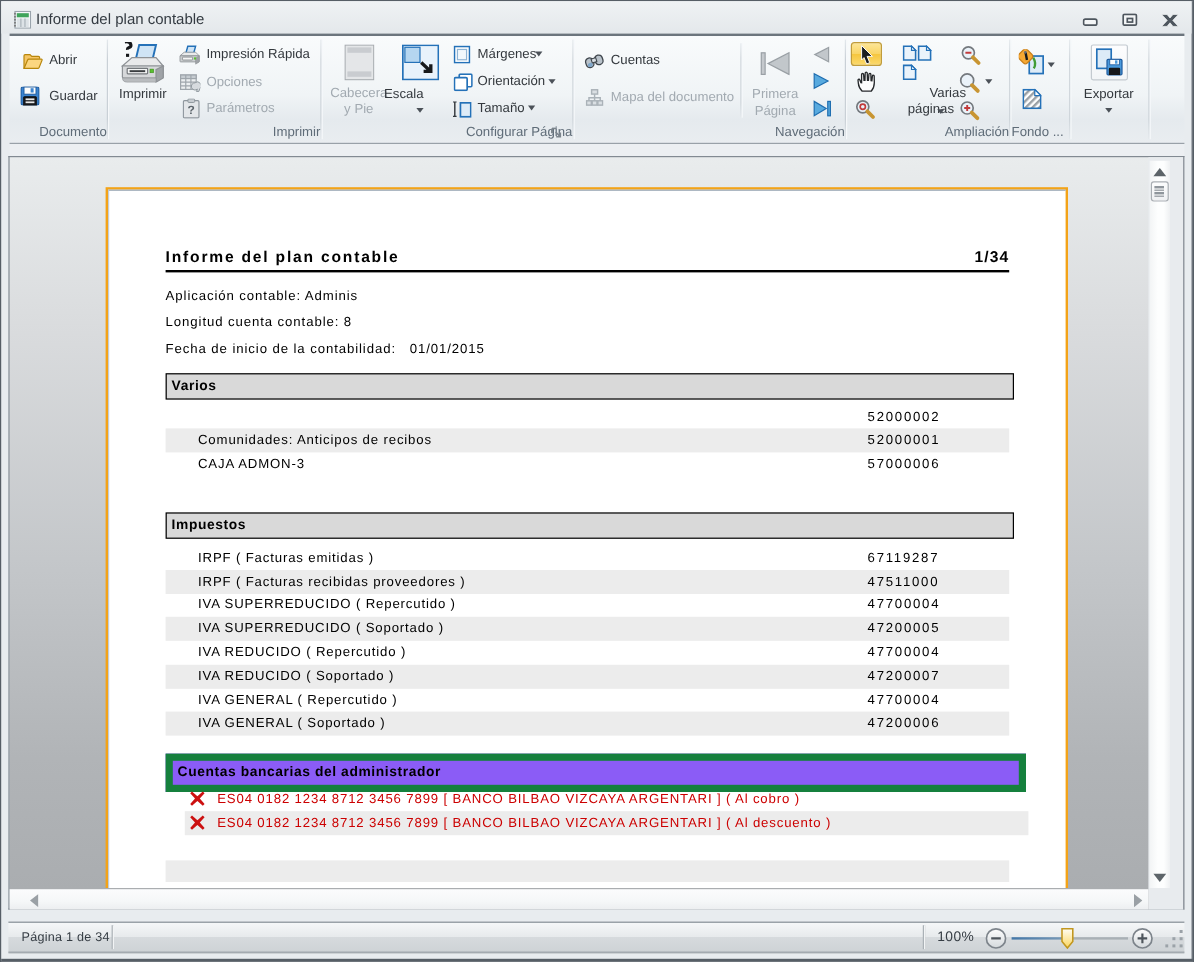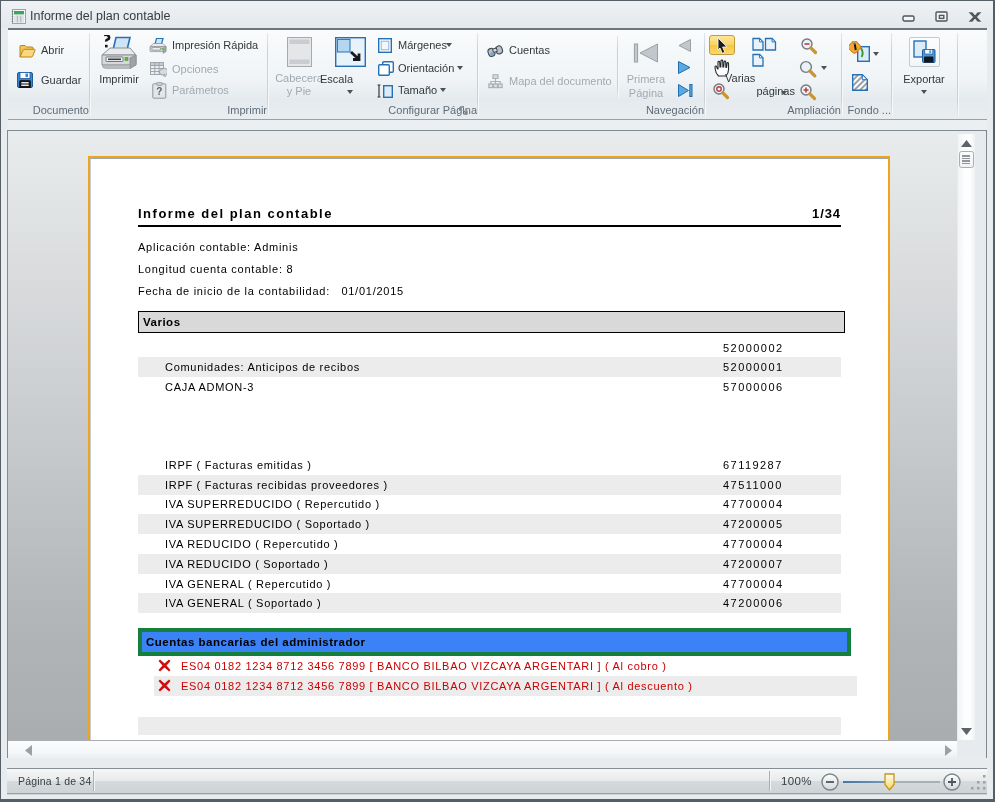--- a/index.html
+++ b/index.html
@@ -48,21 +48,21 @@
 <div class="ab sep" style="left:704px;top:33px;height:83px"></div>
 <div class="ab sep" style="left:617px;top:36px;height:62px"></div>
 <div class="ab sep" style="left:841px;top:33px;height:83px"></div>
 <div class="ab sep" style="left:891px;top:33px;height:83px"></div>
 <div class="ab sep" style="left:957px;top:33px;height:83px"></div>
 <div class="ab lbl" style="left:8px;top:104px;width:81px">Documento</div>
 <div class="ab lbl" style="left:89px;top:104px;width:178px">Imprimir</div>
 <div class="ab lbl" style="left:267px;top:104px;width:210px">Configurar Página</div>
 <div class="ab lbl" style="left:477px;top:104px;width:227px">Navegación</div>
 <div class="ab lbl" style="left:704px;top:104px;width:137px">Ampliación</div>
-<div class="ab lbl" style="left:843px;top:104px;width:48px;text-align:right">Fondo ...</div>
+<div class="ab lbl" style="left:843px;top:104px;width:48px;text-align:left">Fondo ...</div>
 <svg class="ab" style="left:459px;top:106px" width="9" height="9" viewBox="0 0 9 9">
     <path d="M1 1 h4 M1 1 v4" stroke="#7b848c" stroke-width="1.6" fill="none"></path>
     <path d="M4 4 L8 8 M8 4.5 V8 H4.5" stroke="#7b848c" stroke-width="1.3" fill="none"></path>
   </svg>
 
 <svg class="ab" style="left:19px;top:44px" width="17" height="15" viewBox="0 0 17 15">
   <path d="M1 13 V2.5 Q1 1.5 2 1.5 H6 L7.5 3 H13 Q14 3 14 4 V5" fill="#f5c564" stroke="#b8860b" stroke-width="1"></path>
   <path d="M1 13 L4 6 Q4.2 5.3 5 5.3 H15.4 Q16.4 5.3 16 6.3 L13.6 12.3 Q13.3 13 12.5 13 Z" fill="#fbd680" stroke="#b8860b" stroke-width="1"></path>
 </svg>
 <div class="ab btxt" style="left:41px;top:44px">Abrir</div>
@@ -200,21 +200,21 @@
     <path d="M1 1.5 h6.6 l3.4 3.4 v8.1 h-10 z"></path>
     <path d="M13.5 1.5 h6.6 l3.4 3.4 v8.1 h-10 z"></path>
     <path d="M1 17.5 h6.6 l3.4 3.4 v8.1 h-10 z"></path>
   </g>
   <g stroke="#2471b8" stroke-width="1" fill="#fff">
     <path d="M7.6 1.5 v3.4 h3.4 z"></path>
       <path d="M20.1 1.5 v3.4 h3.4 z"></path>
       <path d="M7.6 17.5 v3.4 h3.4 z"></path>
   </g>
 </svg>
-<div class="ab btxt" style="left:725px;top:72px;width:80px;text-align:left">Varias</div>
+<div class="ab btxt" style="left:725px;top:72px;width:80px;text-align:right">Varias</div>
 <div class="ab btxt" style="left:715px;top:85px;width:80px;text-align:right">páginas</div>
 <div class="dar" style="left:781px;top:91px"></div>
 <svg class="ab" style="left:800px;top:37px" width="18" height="18" viewBox="0 0 18 18">
   <circle cx="7" cy="7" r="5" fill="#eaf2f9" stroke="#74797e" stroke-width="1.4"></circle>
   <path d="M4.5 7 h5" stroke="#c23b3b" stroke-width="1.6"></path>
   <path d="M10.8 10.8 L15.5 15.5" stroke="#c89532" stroke-width="3.2" stroke-linecap="round"></path>
 </svg>
 <svg class="ab" style="left:799px;top:60px" width="18" height="18" viewBox="0 0 18 18">
   <circle cx="7" cy="7" r="5.4" fill="#eaf2f9" stroke="#74797e" stroke-width="1.4"></circle>
   <path d="M11 11 L15.8 15.8" stroke="#c89532" stroke-width="3.2" stroke-linecap="round"></path>
@@ -275,32 +275,33 @@
   <div class="ab" style="left:48px;top:105px;font-size:11px;letter-spacing:0.75px">Longitud cuenta contable: 8</div>
   <div class="ab" style="left:48px;top:127px;font-size:11px;letter-spacing:0.75px">Fecha de inicio de la contabilidad:&nbsp;&nbsp;&nbsp;01/01/2015</div>
 
   <div class="ab" style="left:48px;top:153px;width:701px;height:20px;background:#d9d9d9;border:1px solid #000;font-size:11.5px;font-weight:bold;letter-spacing:0.5px;line-height:20px;padding-left:4px">Varios</div>
   <div class="ab" style="left:48px;top:182px;width:703px;font-size:11px;letter-spacing:0.7px">
     <div style="position:relative;padding:1.5px 0 1.5px 27px;min-height:14px"><span class="num" style="position:absolute;left:585px">52000002</span></div>
     <div style="position:relative;padding:3.9px 0 3.9px 27px;background:#ececec;min-height:12px"><span class="num" style="position:absolute;left:585px">52000001</span>Comunidades: Anticipos de recibos</div>
     <div style="position:relative;padding:3.9px 0 3.9px 27px;min-height:12px"><span class="num" style="position:absolute;left:585px">57000006</span>CAJA ADMON-3</div>
   </div>
 
+  <div class="ab" style="left:48px;top:269px;width:701px;height:20px;background:#d9d9d9;border:1px solid #000;font-size:11.5px;font-weight:bold;letter-spacing:0.5px;line-height:20px;padding-left:4px">Impuestos</div>
   <div class="ab" style="left:48px;top:297px;width:703px;font-size:11px;letter-spacing:0.7px">
     <div style="position:relative;padding:3.9px 0 3.9px 27px;min-height:12px"><span class="num" style="position:absolute;left:585px">67119287</span>IRPF ( Facturas emitidas )</div>
     <div style="position:relative;padding:3.9px 0 3.9px 27px;background:#ececec;min-height:12px"><span class="num" style="position:absolute;left:585px">47511000</span>IRPF ( Facturas recibidas proveedores )</div>
     <div style="position:relative;padding:3.9px 0 3.9px 27px;min-height:12px"><span class="num" style="position:absolute;left:585px">47700004</span>IVA SUPERREDUCIDO ( Repercutido )</div>
     <div style="position:relative;padding:3.9px 0 3.9px 27px;background:#ececec;min-height:12px"><span class="num" style="position:absolute;left:585px">47200005</span>IVA SUPERREDUCIDO ( Soportado )</div>
     <div style="position:relative;padding:3.9px 0 3.9px 27px;min-height:12px"><span class="num" style="position:absolute;left:585px">47700004</span>IVA REDUCIDO ( Repercutido )</div>
     <div style="position:relative;padding:3.9px 0 3.9px 27px;background:#ececec;min-height:12px"><span class="num" style="position:absolute;left:585px">47200007</span>IVA REDUCIDO ( Soportado )</div>
     <div style="position:relative;padding:3.9px 0 3.9px 27px;min-height:12px"><span class="num" style="position:absolute;left:585px">47700004</span>IVA GENERAL ( Repercutido )</div>
     <div style="position:relative;padding:3.9px 0 3.9px 27px;background:#ececec;min-height:12px"><span class="num" style="position:absolute;left:585px">47200006</span>IVA GENERAL ( Soportado )</div>
   </div>
 
-  <div class="ab" style="left:48px;top:470px;width:701px;height:20px;background:#3b82f6;border:4px solid #15803d;font-size:11.5px;font-weight:bold;letter-spacing:0.5px;line-height:20px;padding-left:4px">Cuentas bancarias del administrador</div>
+  <div class="ab" style="left:48px;top:470px;width:701px;height:20px;background:#8b5cf6;border:6px solid #15803d;font-size:11.5px;font-weight:bold;letter-spacing:0.5px;line-height:20px;padding-left:4px">Cuentas bancarias del administrador</div>
   <div class="ab" style="left:64px;top:498px;width:703px;font-size:11px;letter-spacing:0.7px;color:#cc0001">
     <div style="position:relative;padding:4px 0 4px 27px;min-height:12px"><svg style="position:absolute;left:4px;top:3px" width="13" height="13" viewBox="0 0 13 13">
           <path d="M2 0.5 L6.5 4.5 L11 0.5 L12.5 2 L8.5 6.5 L12.5 11 L11 12.5 L6.5 8.5 L2 12.5 L0.5 11 L4.5 6.5 L0.5 2 Z" fill="#cc1111"></path>
         </svg>ES04 0182 1234 8712 3456 7899 [ BANCO BILBAO VIZCAYA ARGENTARI ] ( Al cobro )</div>
     <div style="position:relative;padding:4px 0 4px 27px;background:#ececec;min-height:12px"><svg style="position:absolute;left:4px;top:3px" width="13" height="13" viewBox="0 0 13 13">
           <path d="M2 0.5 L6.5 4.5 L11 0.5 L12.5 2 L8.5 6.5 L12.5 11 L11 12.5 L6.5 8.5 L2 12.5 L0.5 11 L4.5 6.5 L0.5 2 Z" fill="#cc1111"></path>
         </svg>ES04 0182 1234 8712 3456 7899 [ BANCO BILBAO VIZCAYA ARGENTARI ] ( Al descuento )</div>
   </div>
   <div class="ab" style="left:48px;top:559px;width:703px;height:18px;background:#ececec"></div>
 </div>

